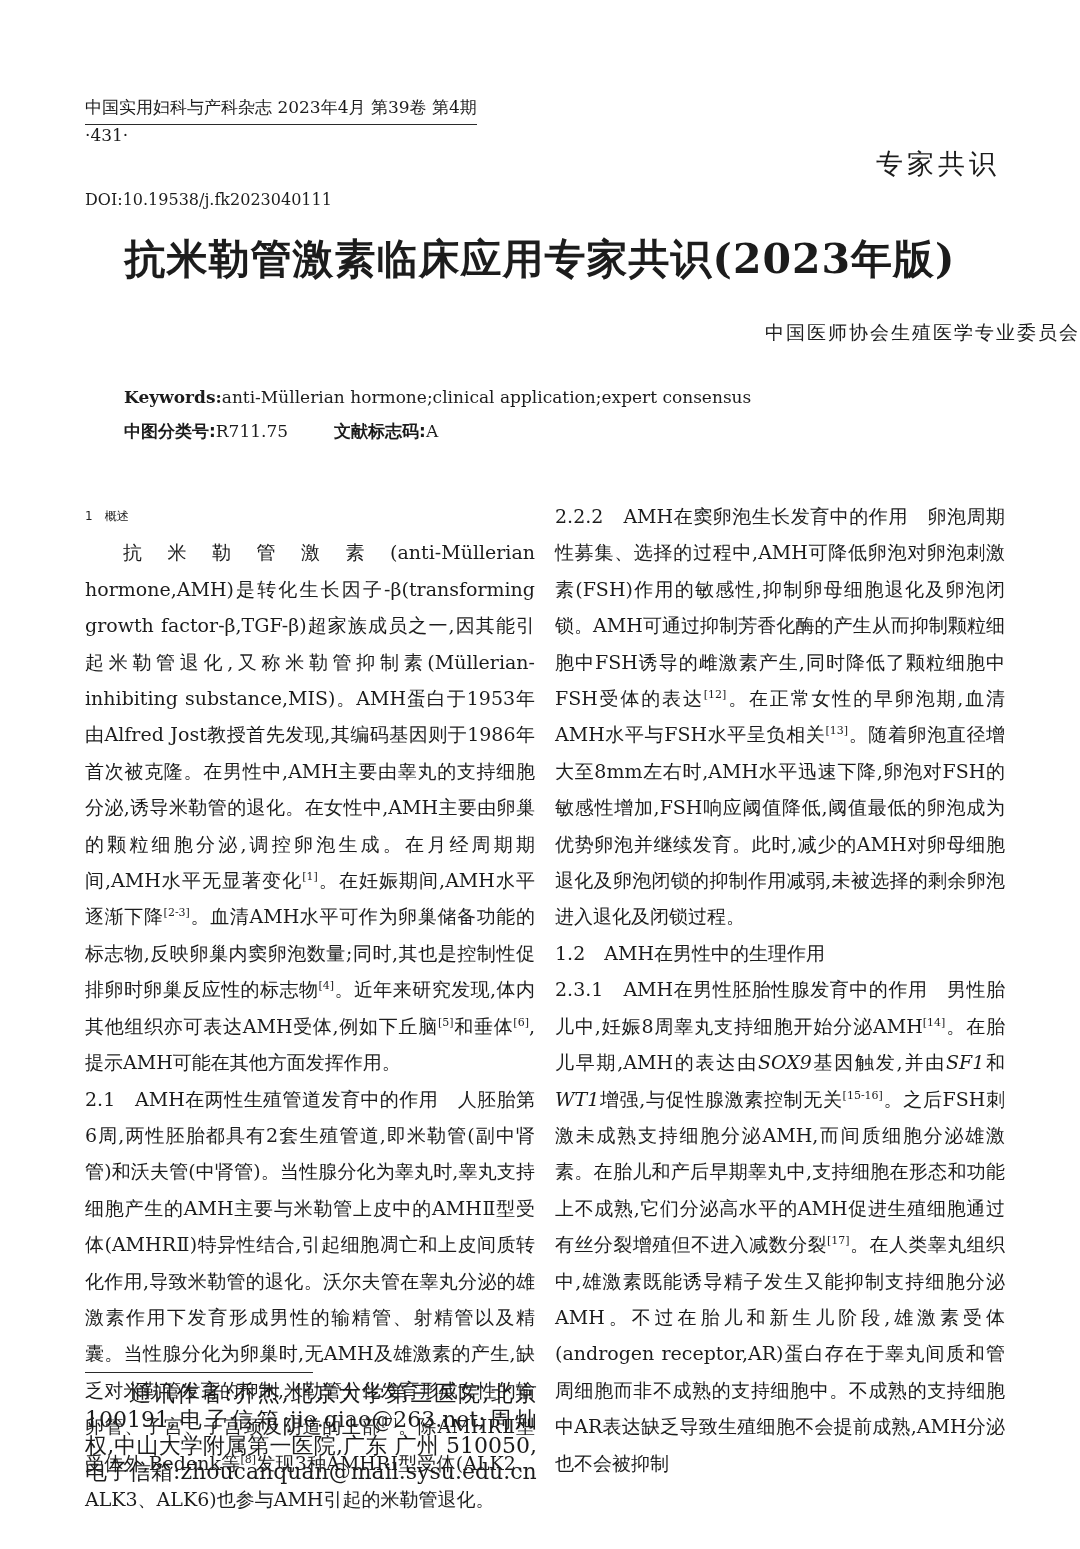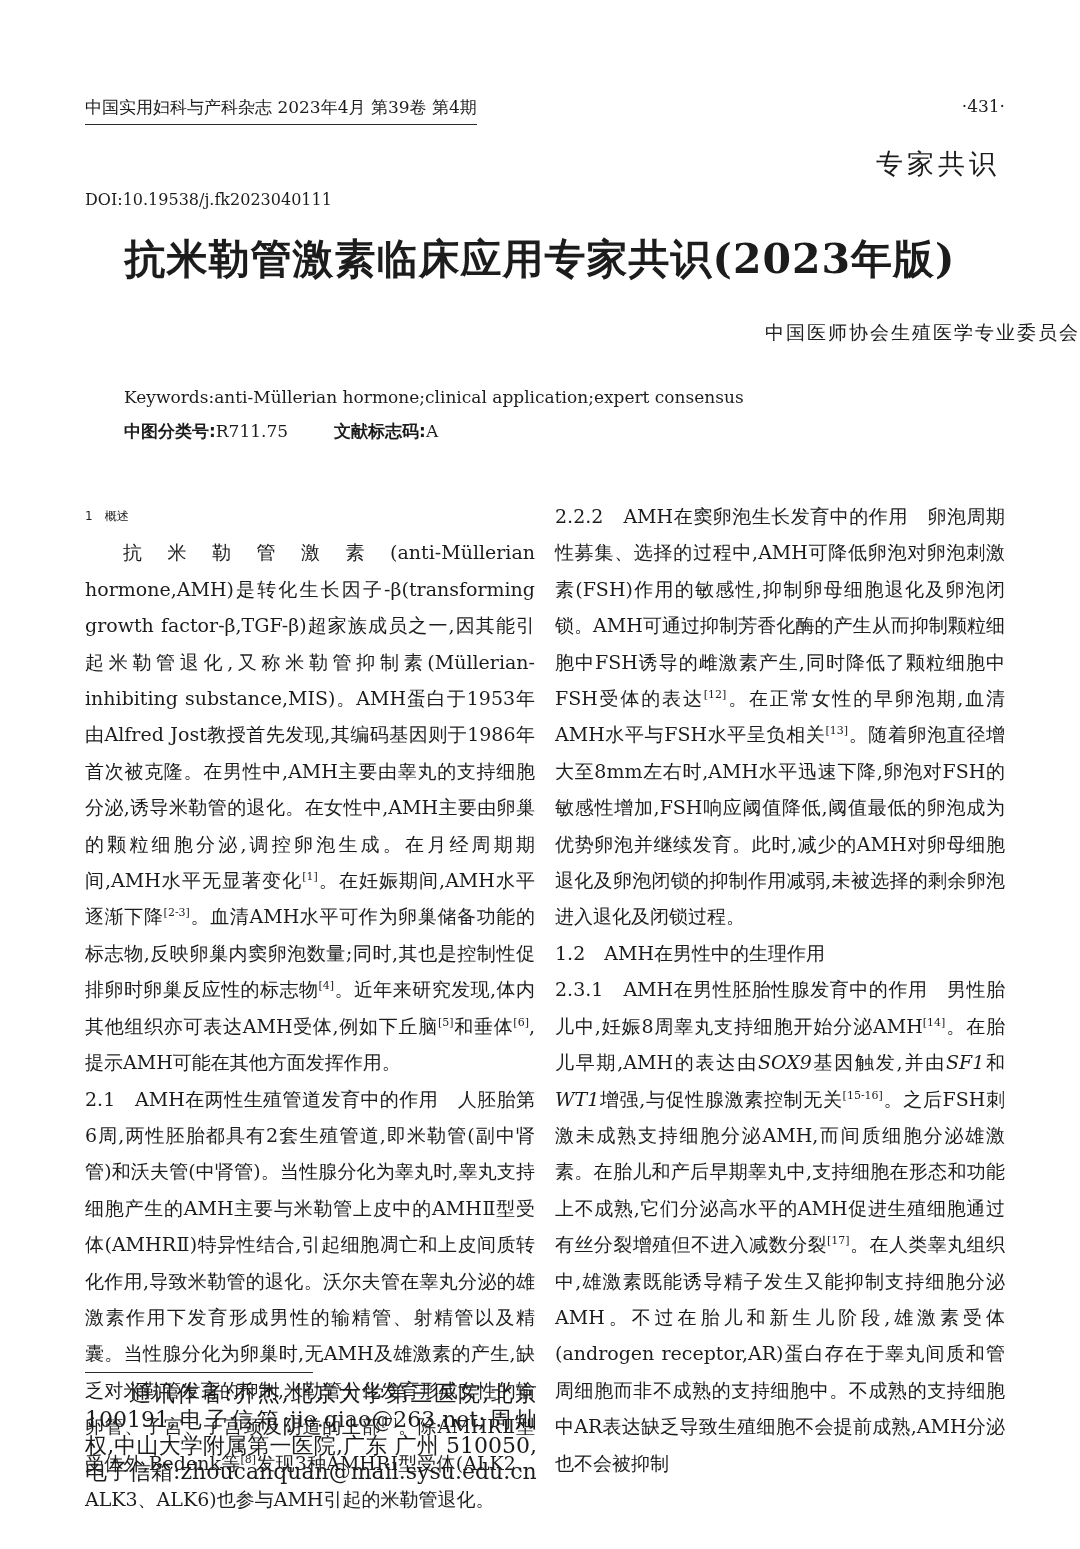--- a/index.html
+++ b/index.html
@@ -10,20 +10,21 @@
     margin:0 auto;
     background:#ffffff;
     color:#1c1c1c;
     font-family:"DejaVu Serif","Liberation Serif",serif;
     overflow:hidden;
   }
   .header-row {
     position:absolute; left:85px; top:96px; width:920px;
     display:flex; justify-content:space-between; align-items:flex-start;
     font-size:17px;
+    flex-direction:column;
   }
   .journal-line { border-bottom:1.5px solid #2a2a2a; padding-bottom:5px; }
   .page-number { font-size:17px; }
   .section-label {
     position:absolute; right:80px; top:146px;
     font-size:27px; letter-spacing:4px;
   }
   .doi-line { position:absolute; left:85px; top:190px; font-size:16px; }
   .paper-title {
     position:absolute; left:0; top:232px; width:100%;
@@ -32,21 +33,21 @@
   .paper-author {
     position:absolute; left:0; top:320px; width:100%;
     text-align:right; font-size:19px; letter-spacing:2px;
   }
   .meta-block { position:absolute; left:124px; top:380px; font-size:17px; }
   .meta-line { line-height:34px; white-space:nowrap; }
   .label-cn {
     font-family:"DejaVu Sans","Liberation Sans",sans-serif;
     font-weight:bold; font-size:17px;
   }
-  .label-en { font-weight:normal;margin-top:7px; }
+  .label-en { font-weight:bold;margin-top:7px; }
   .meta-gap { display:inline-block; width:46px; }
   .columns {
     position:absolute; left:85px; top:498px; width:920px;
     display:flex; gap:20px;
   }
   .col { width:450px; font-size:19px; line-height:36.4px; text-align:justify; }
   .col h2 {
     font-family:"DejaVu Sans","Liberation Sans",sans-serif;
     font-size:12px; font-weight:normal; line-height:36.4px;
   }

